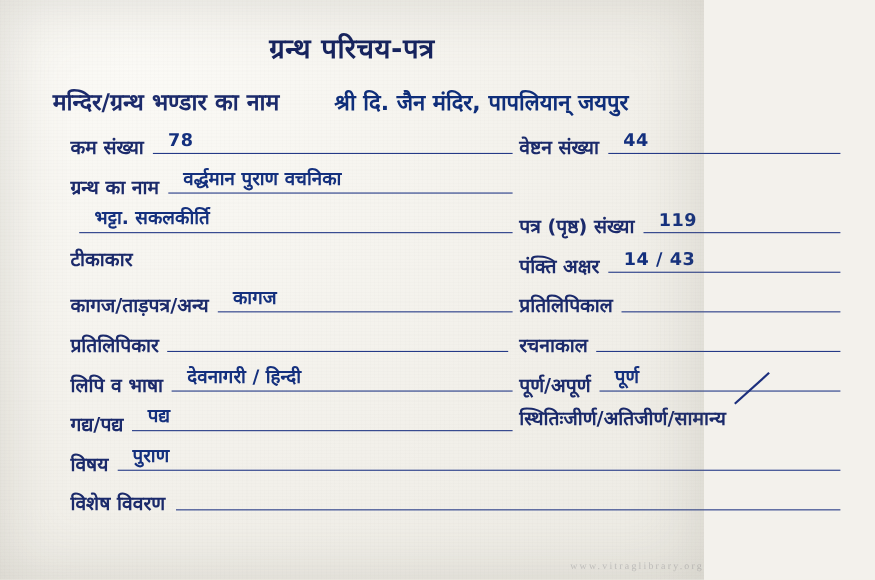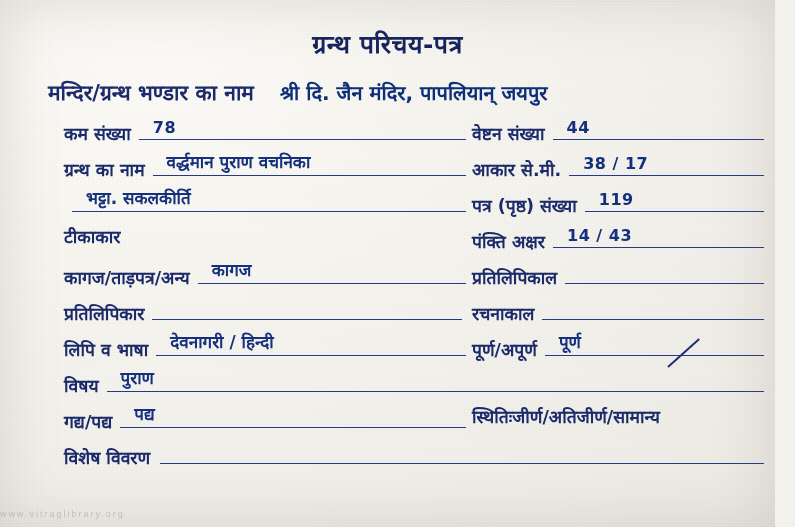--- a/index.html
+++ b/index.html
@@ -8,21 +8,21 @@
   }
   body {
     width: 795px;
     height: 527px;
     background: #f3f1ec;
     font-family: "DejaVu Sans", sans-serif;
     overflow: hidden;
   }
   .card {
     position: relative;
-    width: 775px;
+    width: 640px;
     height: 527px;
     box-sizing: border-box;
     background:
       radial-gradient(ellipse at 20% 10%, #fbfaf6 0%, #f2f0ea 60%, #eceae3 100%);
     color: #1b2a6b;
   }
   .grain {
     position: absolute;
     inset: 0;
     pointer-events: none;
@@ -58,21 +58,21 @@
     display: flex;
     align-items: baseline;
   }
   .hdr-label {
     font-size: 21px;
     font-weight: 700;
     color: #1b2a6b;
     white-space: nowrap;
   }
   .hdr-value {
-    margin-left: 26px;
+    margin-left: 50px;
     font-size: 20px;
     font-weight: 700;
     color: #0f2e7a;
     white-space: nowrap;
   }
 
   .rows {
     position: absolute;
     left: 64px;
     top: 118px;
@@ -138,25 +138,25 @@
     pointer-events: none;
     border-top: 2px solid #1c2f7d;
     transform-origin: left center;
   }
 
   .watermark {
     position: absolute;
     left: 0;
     right: 0;
     bottom: 8px;
-    text-align: left;
+    text-align: right;
     font-size: 9px;
     letter-spacing: 2px;
     color: rgba(120,120,130,0.35);
-    font-family: Liberation Sans, sans-serif;
+    font-family: Liberation Serif, serif;
   }
 </style>
 </head>
 <body>
 
 <div class="card">
   <div class="grain"></div>
 
   <div class="title">ग्रन्थ परिचय-पत्र</div>
 
@@ -185,27 +185,20 @@
     </div>
 
     <div class="row">
       <div class="cell left">
         <span class="lbl">ग्रन्थ का नाम</span>
         <span class="fill">
           <span class="val">वर्द्धमान पुराण वचनिका</span>
           <span class="rule"></span>
         </span>
       </div>
-      <div class="cell right">
-        <span class="lbl">आकार से.मी.</span>
-        <span class="fill">
-          <span class="val num">38 / 17</span>
-          <span class="rule"></span>
-        </span>
-      </div>
     </div>
 
     <div class="row">
       <div class="cell left">
         <span class="fill">
           <span class="val">भट्टा. सकलकीर्ति</span>
           <span class="rule"></span>
         </span>
       </div>
       <div class="cell right">
@@ -275,39 +268,39 @@
       <div class="cell right">
         <span class="lbl">पूर्ण/अपूर्ण</span>
         <span class="fill">
           <span class="val">पूर्ण</span>
           <span class="rule"></span>
         </span>
       </div>
     </div>
 
     <div class="row">
+      <div class="cell left">
+        <span class="lbl">गद्य/पद्य</span>
+        <span class="fill">
+          <span class="val">पद्य</span>
+          <span class="rule"></span>
+        </span>
+      </div>
+      <div class="cell right">
+        <span class="lbl">स्थितिःजीर्ण/अतिजीर्ण/सामान्य</span>
+      </div>
+    </div>
+
+    <div class="row">
       <div class="cell full">
         <span class="lbl">विषय</span>
         <span class="fill">
           <span class="val">पुराण</span>
           <span class="rule"></span>
         </span>
-      </div>
-    </div>
-
-    <div class="row">
-      <div class="cell left">
-        <span class="lbl">गद्य/पद्य</span>
-        <span class="fill">
-          <span class="val">पद्य</span>
-          <span class="rule"></span>
-        </span>
-      </div>
-      <div class="cell right">
-        <span class="lbl">स्थितिःजीर्ण/अतिजीर्ण/सामान्य</span>
       </div>
     </div>
 
     <div class="row single">
       <div class="cell full">
         <span class="lbl">विशेष विवरण</span>
         <span class="fill">
           <span class="val"></span>
           <span class="rule"></span>
         </span>

